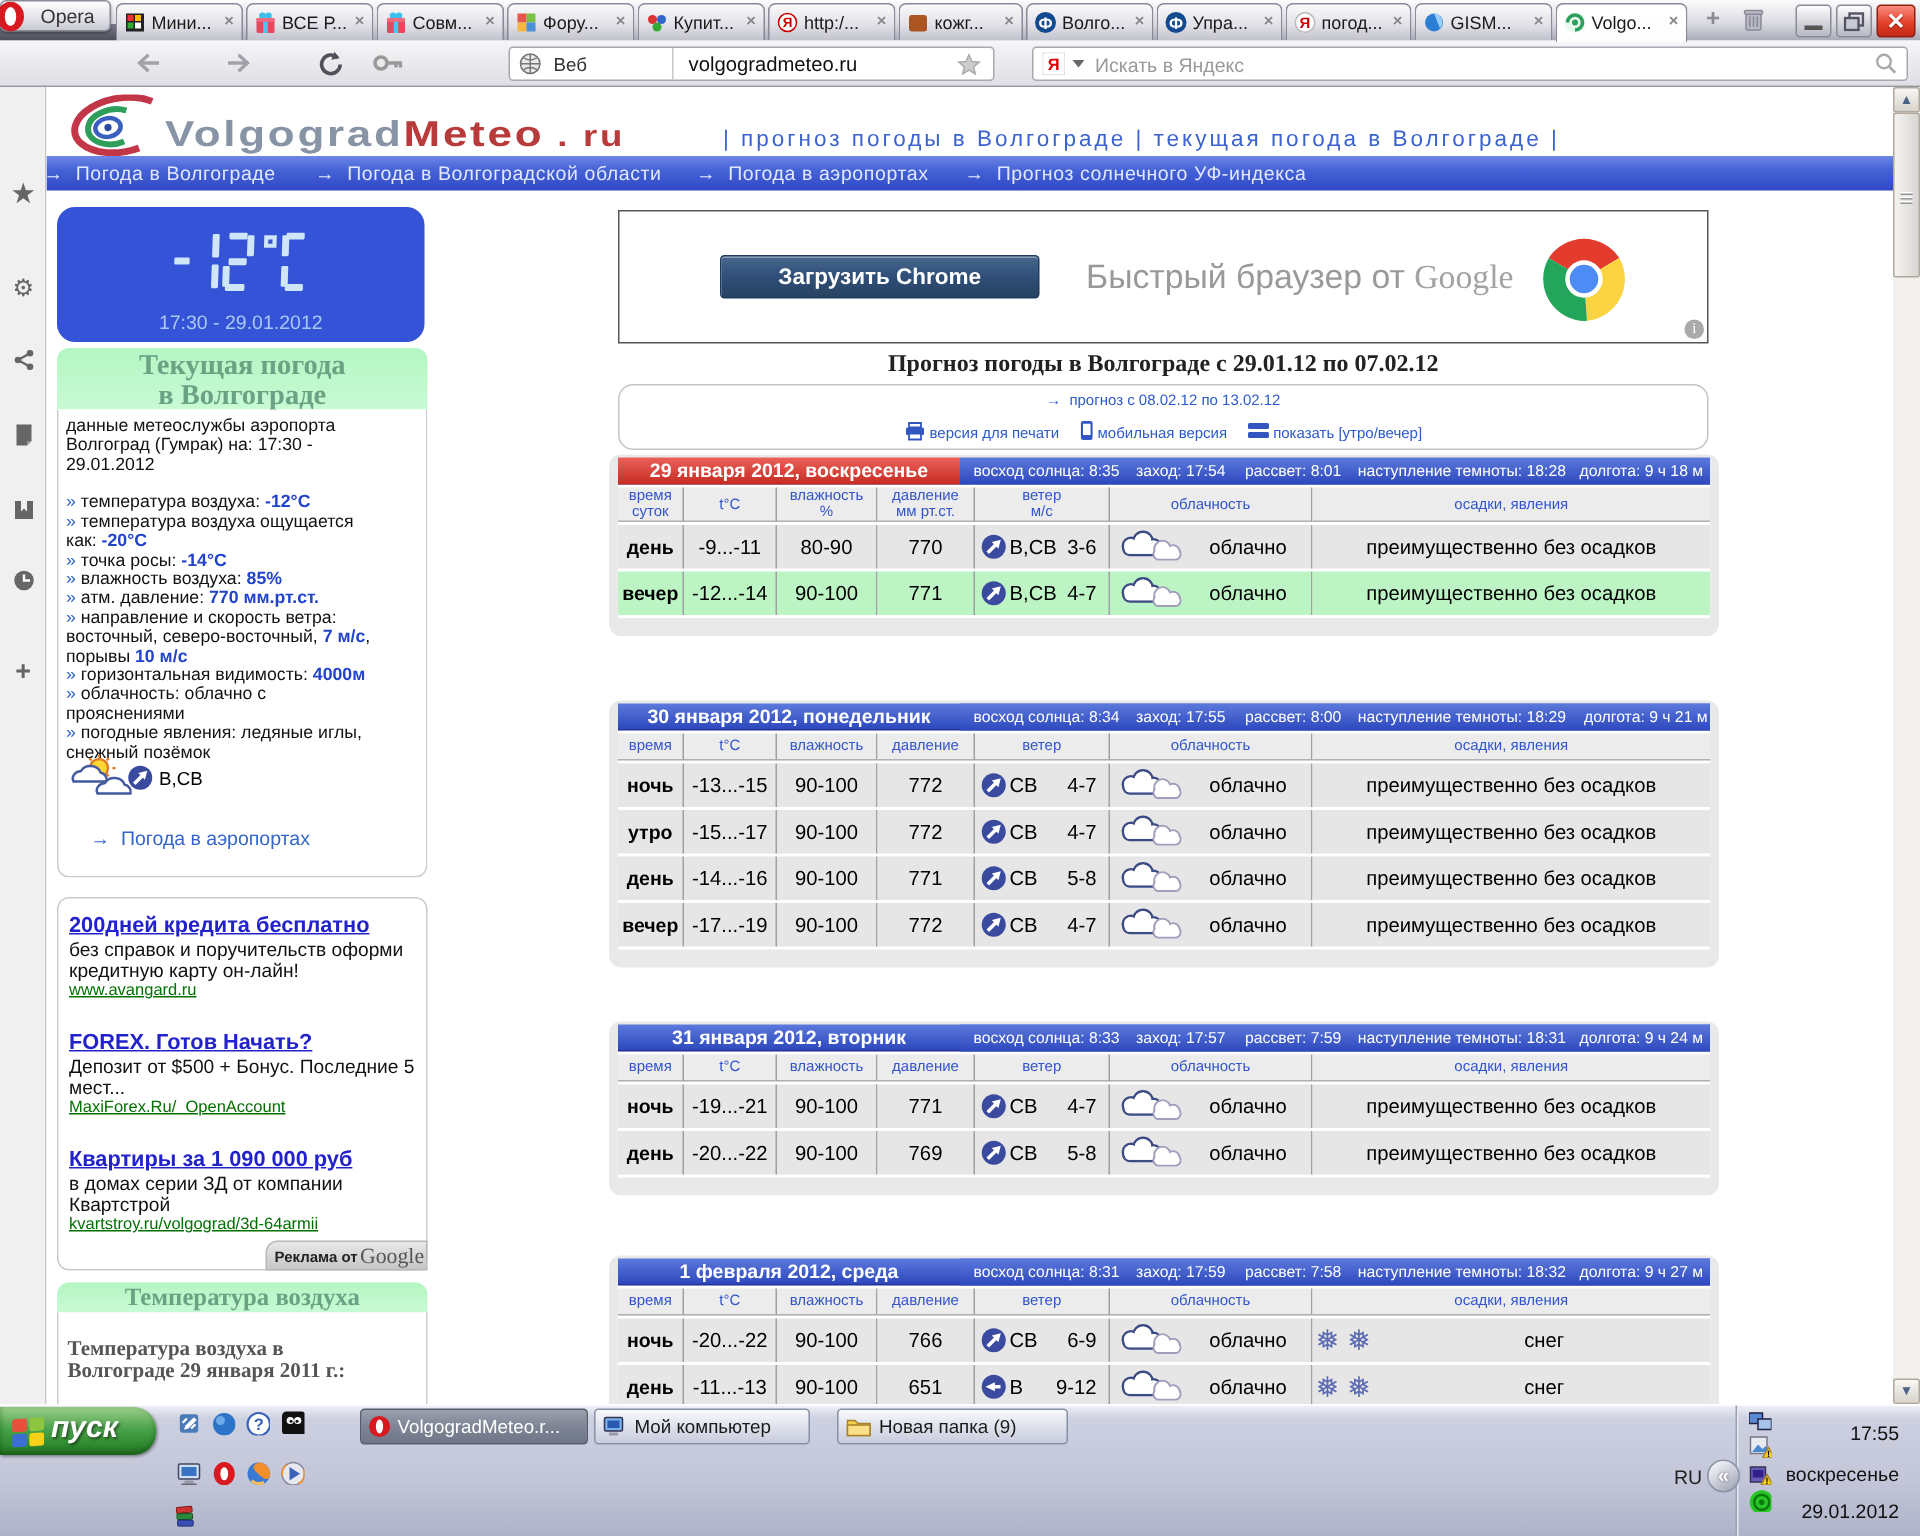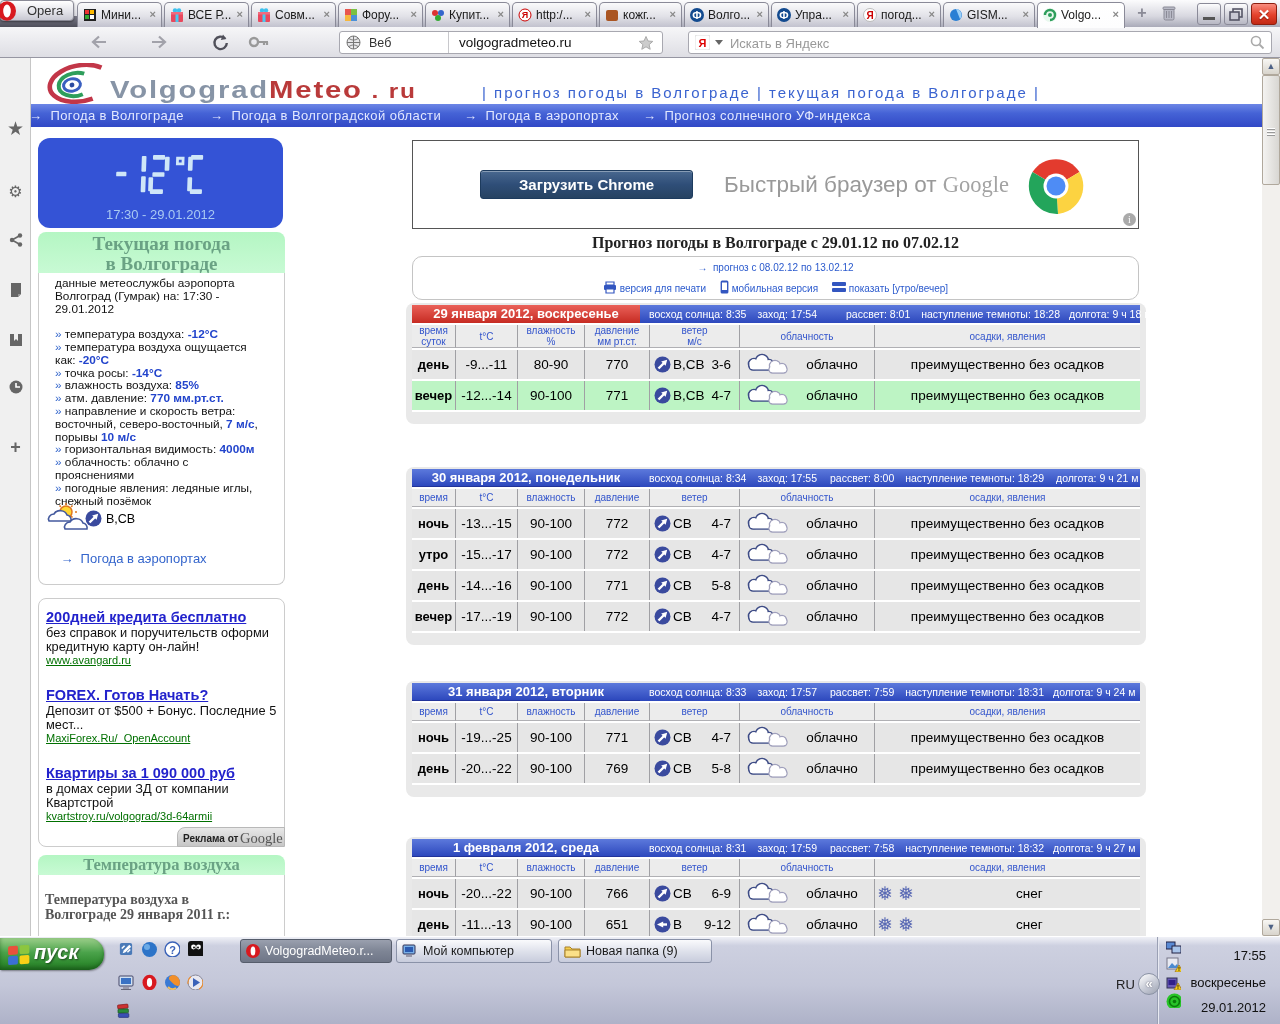--- a/index.html
+++ b/index.html
@@ -24,21 +24,21 @@
 .sico{position:absolute;left:0;width:31px;text-align:center;color:#666;font-size:15px}
 
 #page{position:absolute;left:31px;top:58px;width:1268px;height:878px;background:#fff;overflow:hidden}
 #navbar{position:absolute;left:0;top:46px;width:1231px;height:23px;background:linear-gradient(#6d86e6 0%,#4563d6 40%,#3148c6 100%);color:#e2e8ff;font-size:12.5px}
 #navbar span{position:absolute;top:4px;white-space:nowrap;font-size:13px;letter-spacing:.4px}
 
 #widget{position:absolute;left:7px;top:80px;width:245px;height:90px;background:#3453d6;border-radius:12px}
 #wtime{position:absolute;left:0;top:69px;width:245px;text-align:center;font-size:13px;color:#a9c9f2}
 .greenhdr{position:absolute;left:7px;width:247px;background:linear-gradient(#b4f6c3,#c8fad4);border-radius:8px 8px 0 0;text-align:center;font-family:"Liberation Serif",serif;font-weight:bold;color:#6aa284}
 .whitebox{position:absolute;left:7px;width:247px;background:#fff;border:1px solid #ccc;border-top:none}
-#info{top:215px;height:312px;border-radius:0 0 8px 8px;font-size:11.8px;line-height:12.8px;color:#111;padding:4px 16px}
+#info{top:215px;height:312px;border-radius:0 0 8px 8px;font-size:11.8px;line-height:12.8px;color:#111;padding:4px 5px}
 #info b{color:#2244cc}
 .bu{color:#3366cc}
 #adbox{position:absolute;left:7px;top:540px;width:247px;height:249px;background:#fff;border:1px solid #ccc;border-radius:8px;padding:11px 7px}
 .adt{font-size:14.5px;font-weight:bold;color:#2222cc;text-decoration:underline;line-height:15px}
 .adb{font-size:12.8px;color:#111;line-height:14px;white-space:nowrap;margin-top:1px}
 .adu{font-size:11px;color:#007000;text-decoration:underline;line-height:13px}
 #gbadge{position:absolute;right:-1px;bottom:-1px;width:108px;height:20px;background:linear-gradient(#e8e8e8,#c6c6c6);border:1px solid #b8b8b8;border-radius:8px 0 0 0;white-space:nowrap;overflow:hidden}
 
 #banner{position:absolute;left:381px;top:82px;width:727px;height:89px;background:#fff;border:1px solid #555}
 #chromebtn{position:absolute;left:67px;top:29px;width:213px;height:29px;background:linear-gradient(#49688f,#2f4e78 50%,#274362);border:1px solid #1d3b5e;border-radius:3px;color:#fff;font-weight:bold;font-size:15px;text-align:center;line-height:27px;box-shadow:inset 0 1px 0 rgba(255,255,255,.35)}
@@ -371,21 +371,21 @@
           <rect x="0.6" y="0.6" width="7.8" height="12.8" rx="1.5" fill="#3356c0"></rect>
           <rect x="2" y="2.5" width="5" height="7.5" fill="#fff"></rect>
         </svg>&nbsp;мобильная версия&nbsp;&nbsp;&nbsp;&nbsp;&nbsp;<svg width="14" height="12" viewBox="0 0 14 12" style="vertical-align:-1px">
           <rect x="0" y="1" width="14" height="4" rx="1" fill="#3356c0"></rect>
           <rect x="0" y="7" width="14" height="4" rx="1" fill="#3356c0"></rect>
         </svg>&nbsp;показать [утро/вечер]</div>
 </div>
 <div class="tcontainer" style="top:245px">
 <div class="strip sunday">
         <span class="date">29 января 2012, воскресенье</span>
-        <span class="sun"><i style="font-style:normal;margin-left:9px">восход солнца: 8:35</i><i style="font-style:normal;margin-left:11px">заход: 17:54</i><i style="font-style:normal;margin-left:29px">рассвет: 8:01</i><i style="font-style:normal;margin-left:11px">наступление темноты: 18:28</i><i style="font-style:normal;margin-left:9px">долгота: 9 ч 18 м</i></span>
+        <span class="sun"><i style="font-style:normal;margin-left:9px">восход солнца: 8:35</i><i style="font-style:normal;margin-left:11px">заход: 17:54</i><i style="font-style:normal;margin-left:13px">рассвет: 8:01</i><i style="font-style:normal;margin-left:11px">наступление темноты: 18:28</i><i style="font-style:normal;margin-left:9px">долгота: 9 ч 18 м</i></span>
       </div>
 <table class="wtable">
         <colgroup>
           <col style="width:44px">
           <col style="width:62px">
           <col style="width:67px">
           <col style="width:65px">
           <col style="width:90px">
           <col style="width:135px">
           <col>
@@ -733,21 +733,21 @@
             <td>время</td>
             <td>t°C</td>
             <td>влажность</td>
             <td>давление</td>
             <td>ветер</td>
             <td>облачность</td>
             <td>осадки, явления</td>
           </tr>
 <tr class="r">
             <td class="tm">ночь</td>
-            <td>-19...-25</td>
+            <td>-19...-21</td>
             <td>90-100</td>
             <td>771</td>
             <td>
               <div style="display:flex;align-items:center;justify-content:flex-start;padding-left:4px">
                 <svg width="17" height="17" viewBox="0 0 17 17" style="vertical-align:-4px">
                   <circle cx="8.5" cy="8.5" r="8" fill="#3a4a9e"></circle>
                   <path d="M4.5 12.5L10.5 6.5" stroke="#fff" stroke-width="2.4"></path>
                   <path d="M13.2 3.8l-6 1.6 4.4 4.4z" fill="#fff"></path>
                 </svg>
                 <span style="margin-left:2px">СВ</span>
@@ -1038,21 +1038,21 @@
       </g>
     </svg>
 
 <div class="taskbtn" style="left:240px;width:152px;background:linear-gradient(#9aa0ae,#7e8595 50%,#6f7687);border:1px solid #565d6c;color:#fff">
 <svg style="position:absolute;left:4px;top:3px" width="16" height="16">
         <circle cx="8" cy="8" r="7" fill="#d8191f"></circle>
         <ellipse cx="8" cy="8" rx="2.4" ry="4.6" fill="#fff"></ellipse>
       </svg>
 <span style="position:absolute;left:24px;top:4px;white-space:nowrap">VolgogradMeteo.r...</span>
     </div>
-<div class="taskbtn" style="left:396px;width:156px;background:linear-gradient(#fafafc,#dfe2ec 50%,#c8ccdc);border:1px solid #8a92a8;color:#1a1a1a">
+<div class="taskbtn" style="left:396px;width:144px;background:linear-gradient(#fafafc,#dfe2ec 50%,#c8ccdc);border:1px solid #8a92a8;color:#1a1a1a">
 <svg style="position:absolute;left:5px;top:3px" width="16" height="16">
         <rect x="1" y="2" width="12" height="9" rx="1" fill="#7ab0e8" stroke="#335"></rect>
         <rect x="3" y="4" width="8" height="5" fill="#2a5ab0"></rect>
         <rect x="4" y="12" width="6" height="2" fill="#99a"></rect>
       </svg>
 <span style="position:absolute;left:26px;top:4px;white-space:nowrap">Мой компьютер</span>
     </div>
 <div class="taskbtn" style="left:558px;width:154px;background:linear-gradient(#fafafc,#dfe2ec 50%,#c8ccdc);border:1px solid #8a92a8;color:#1a1a1a">
 <svg style="position:absolute;left:5px;top:3px" width="17" height="16">
         <path d="M1 4h5l2 2h8v8H1z" fill="#f6cf4e" stroke="#a8812a"></path>

